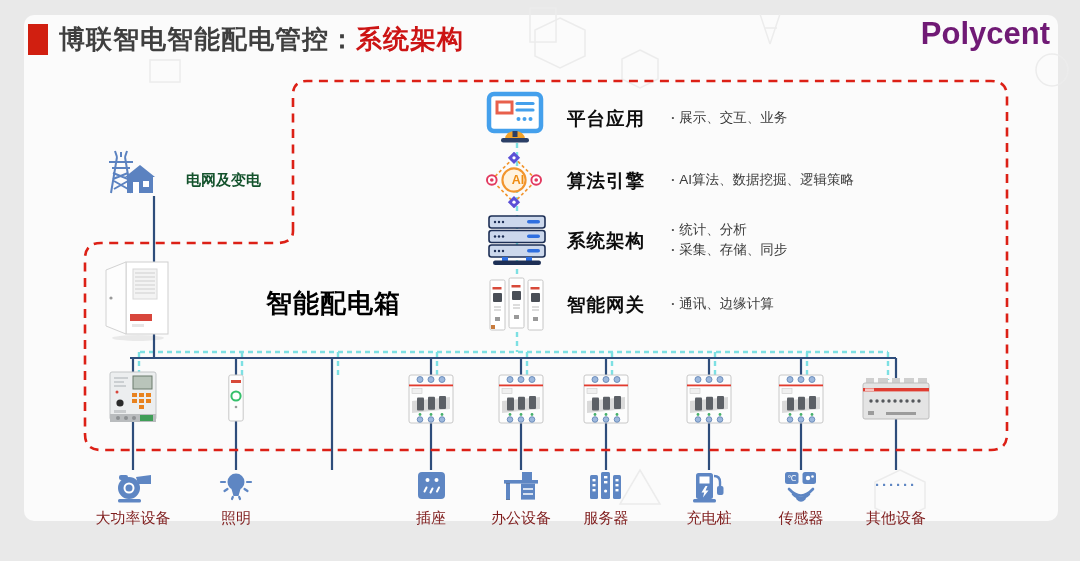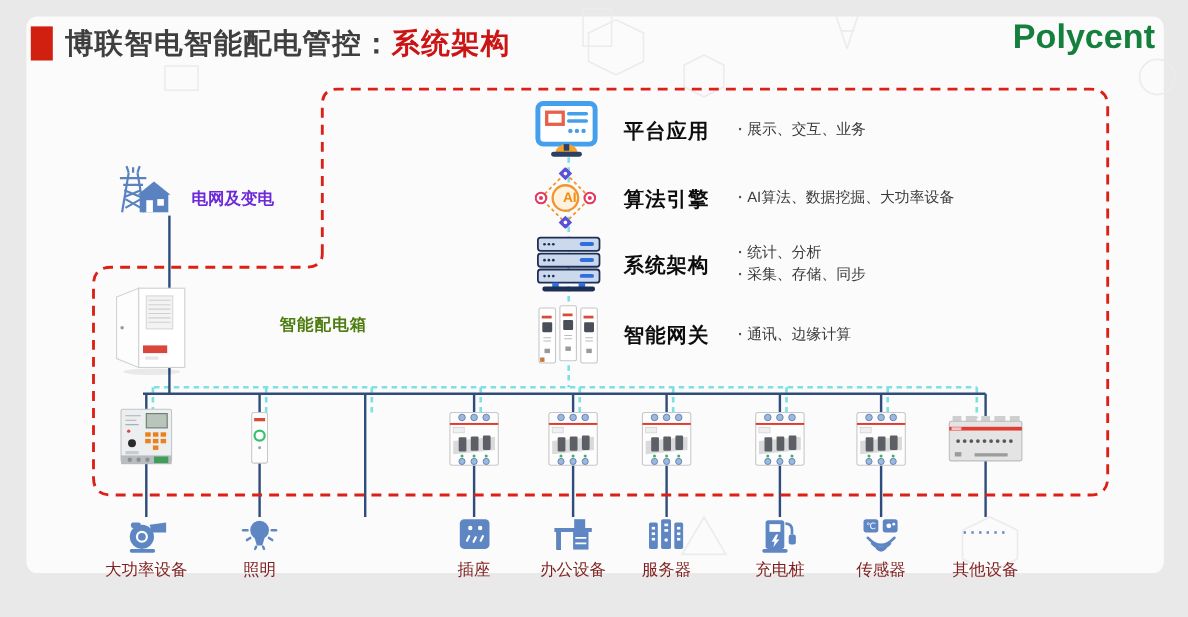--- a/index.html
+++ b/index.html
@@ -4,26 +4,26 @@
 <style>
   html,body{margin:0;padding:0;}
   body{width:1080px;height:561px;background:#e9e9e9;font-family:"Liberation Sans","DejaVu Sans",sans-serif;position:relative;overflow:hidden;}
   #screen{position:absolute;left:0;top:0;width:1080px;height:542px;}
   .slide{position:absolute;left:24px;top:15px;right:22px;bottom:21px;background:#fbfbfb;border-radius:10px;}
   
   .title-wrap{position:absolute;left:28px;top:22px;display:flex;align-items:center;}
   .title-square{width:20px;height:31px;background:#d11f10;margin-right:11px;}
   .title-text{font-size:26px;font-weight:bold;color:#3f3f3f;letter-spacing:1px;}
   .title-hl{color:#cc1414;}
-  .logo{position:absolute;right:30px;top:16px;font-size:31px;font-weight:bold;color:#15803d;letter-spacing:0px;}
+  .logo{position:absolute;right:30px;top:16px;font-size:31px;font-weight:bold;color:#701a75;letter-spacing:0px;}
   
   svg.lines{position:absolute;left:0;top:0;}
   
-  .lbl-grid{position:absolute;left:174px;top:171px;font-size:15px;font-weight:600;color:#6d28d9;}
-  .lbl-box{position:absolute;left:254px;top:286px;font-size:15px;font-weight:bold;color:#4d7c0f;letter-spacing:1px;}
+  .lbl-grid{position:absolute;left:186px;top:171px;font-size:15px;font-weight:600;color:#14532d;}
+  .lbl-box{position:absolute;left:266px;top:286px;font-size:26px;font-weight:bold;color:#000000;letter-spacing:1px;}
   .lbl-products{position:absolute;left:818px;top:326px;font-size:19px;font-weight:bold;color:#111;letter-spacing:0.5px;}
   .tower{position:absolute;left:101px;top:149px;}
   .distbox{position:absolute;left:102px;top:258px;}
   
   .srow{position:absolute;left:486px;display:flex;align-items:center;}
   .srow .icn{width:64px;display:flex;justify-content:flex-start;align-items:center;position:relative;}
   .srow .slabel{font-size:18.5px;font-weight:bold;color:#0d0d0d;margin-left:17px;width:96px;letter-spacing:1px;}
   .srow .bullets{margin-left:8px;font-size:13.5px;color:#3a3a3a;line-height:1.5;}
   .srow .bullets div::before{content:"·  ";font-weight:bold;color:#555;}
   .ai-badge{position:absolute;left:50%;top:50%;transform:translate(-50%,-52%);font-size:12.5px;font-weight:bold;color:#ef8d13;}
@@ -425,21 +425,21 @@
 
   <div class="srow" style="top:152px;height:56px;">
     <span class="icn">
       <svg width="56" height="56">
           <use href="#sym-ai"></use>
         </svg>
       <span class="ai-badge">AI</span>
     </span>
     <span class="slabel">算法引擎</span>
     <div class="bullets">
-      <div>AI算法、数据挖掘、大功率设备</div>
+      <div>AI算法、数据挖掘、逻辑策略</div>
     </div>
   </div>
 
   <div class="srow" style="top:212px;height:56px;">
     <span class="icn">
         <svg width="62" height="52">
           <use href="#sym-server3"></use>
         </svg>
       </span>
     <span class="slabel">系统架构</span>

